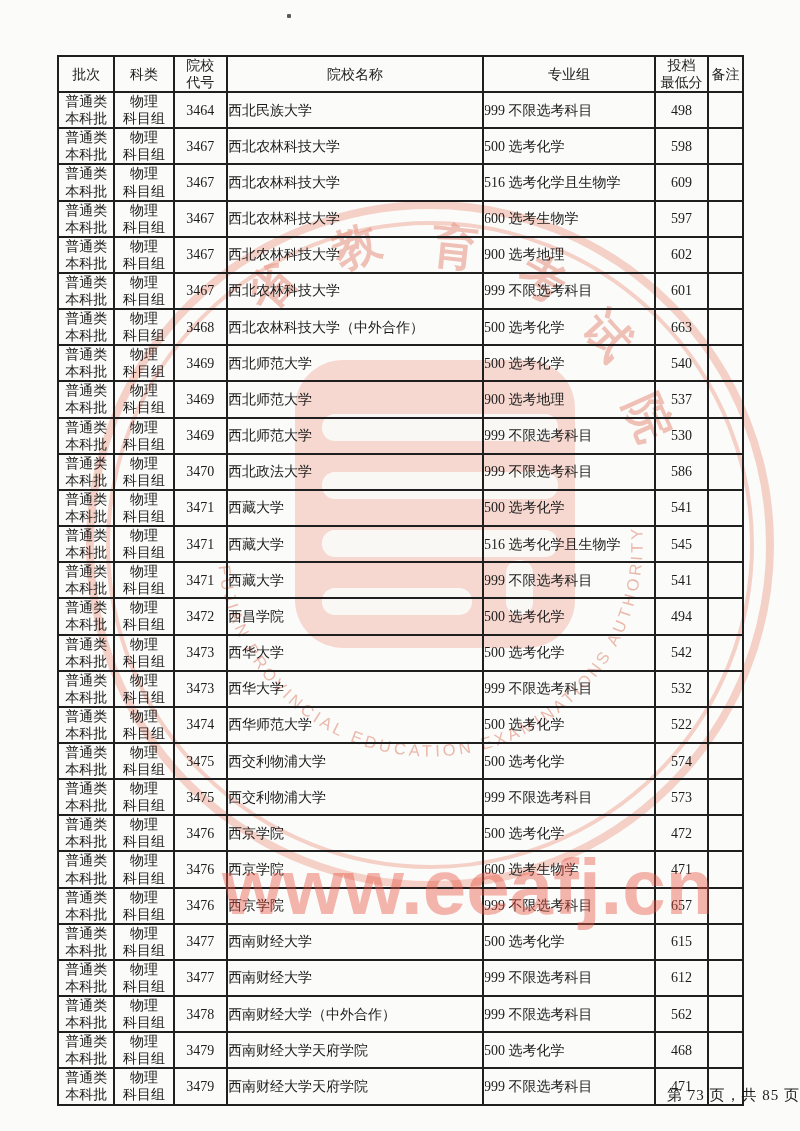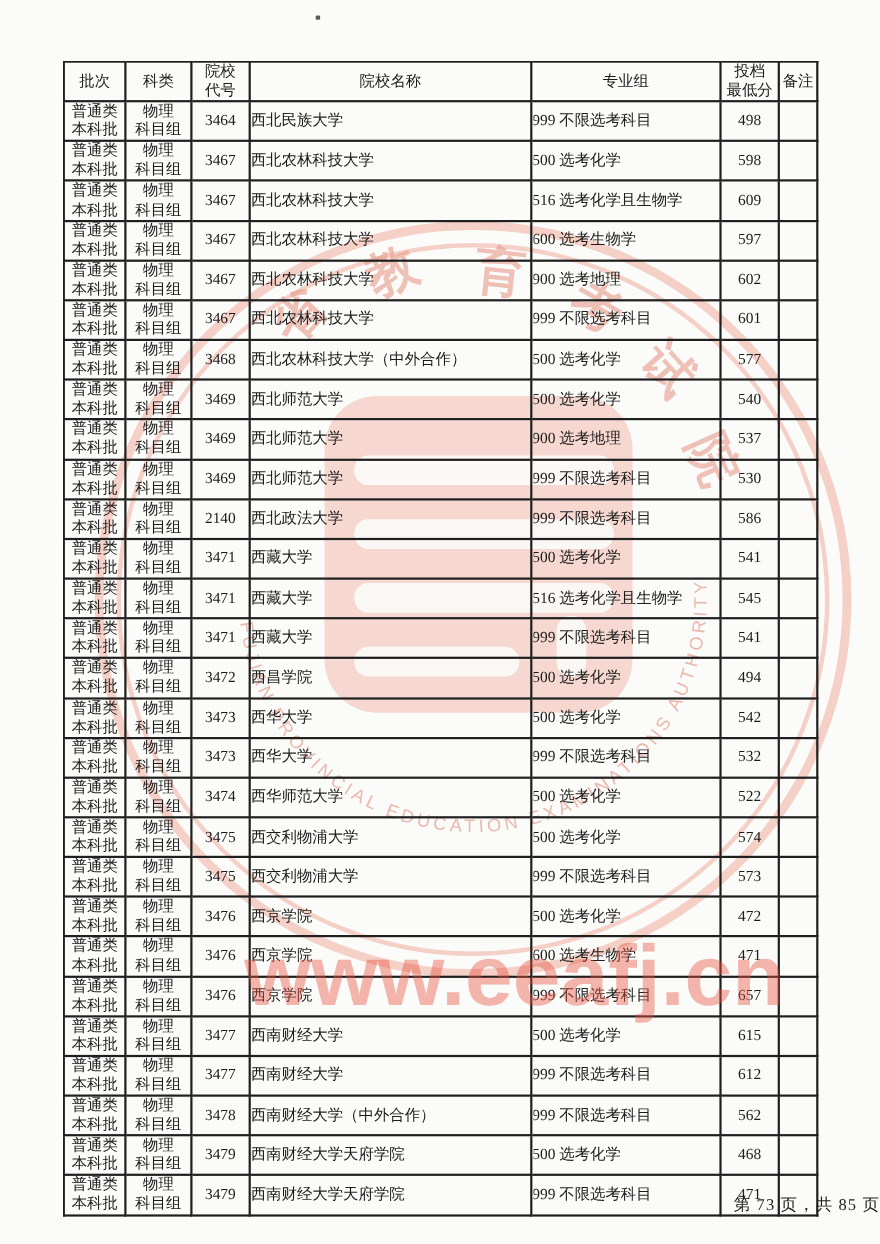--- a/index.html
+++ b/index.html
@@ -202,21 +202,21 @@
           <td class="col-remark"></td>
         </tr>
         <tr>
           <td class="col-batch">普通类
 本科批</td>
           <td class="col-subject">物理
 科目组</td>
           <td class="col-code">3468</td>
           <td class="col-name">西北农林科技大学（中外合作）</td>
           <td class="col-group">500  选考化学</td>
-          <td class="col-score">577</td>
+          <td class="col-score">663</td>
           <td class="col-remark"></td>
         </tr>
         <tr>
           <td class="col-batch">普通类
 本科批</td>
           <td class="col-subject">物理
 科目组</td>
           <td class="col-code">3469</td>
           <td class="col-name">西北师范大学</td>
           <td class="col-group">500  选考化学</td>
@@ -243,21 +243,21 @@
           <td class="col-name">西北师范大学</td>
           <td class="col-group">999  不限选考科目</td>
           <td class="col-score">530</td>
           <td class="col-remark"></td>
         </tr>
         <tr>
           <td class="col-batch">普通类
 本科批</td>
           <td class="col-subject">物理
 科目组</td>
-          <td class="col-code">2140</td>
+          <td class="col-code">3470</td>
           <td class="col-name">西北政法大学</td>
           <td class="col-group">999  不限选考科目</td>
           <td class="col-score">586</td>
           <td class="col-remark"></td>
         </tr>
         <tr>
           <td class="col-batch">普通类
 本科批</td>
           <td class="col-subject">物理
 科目组</td>

